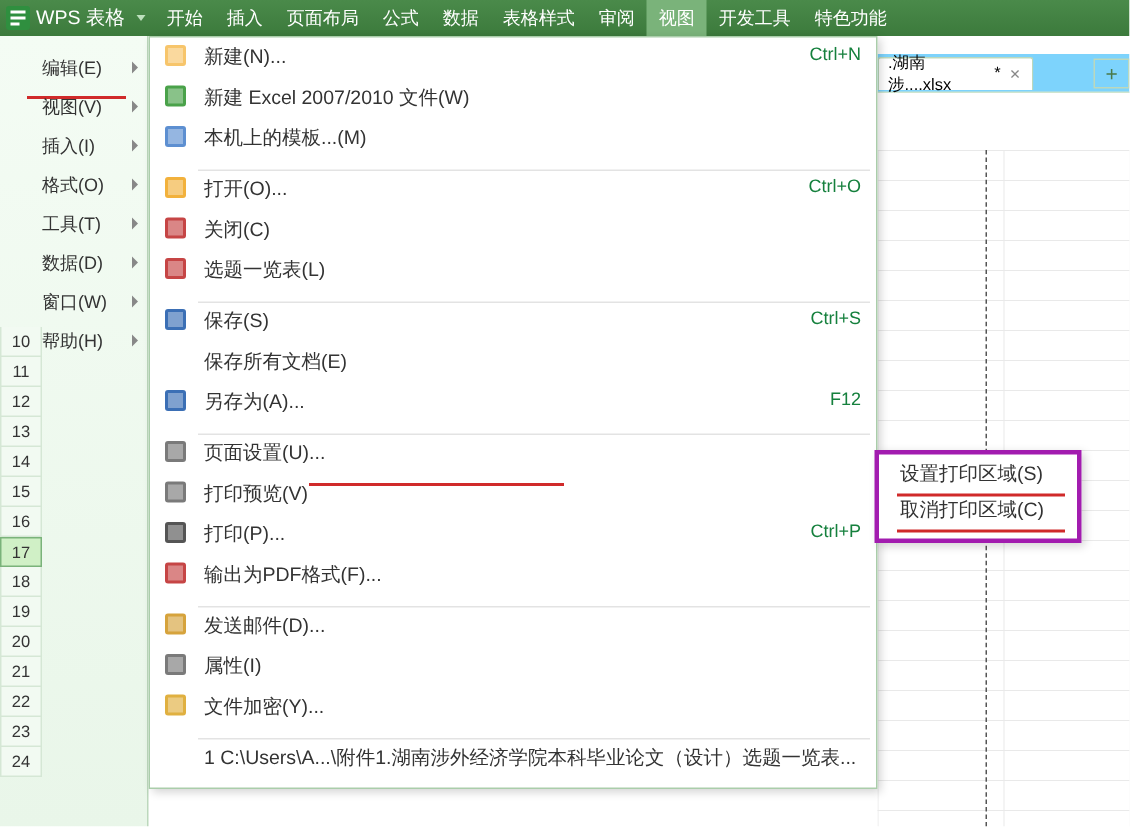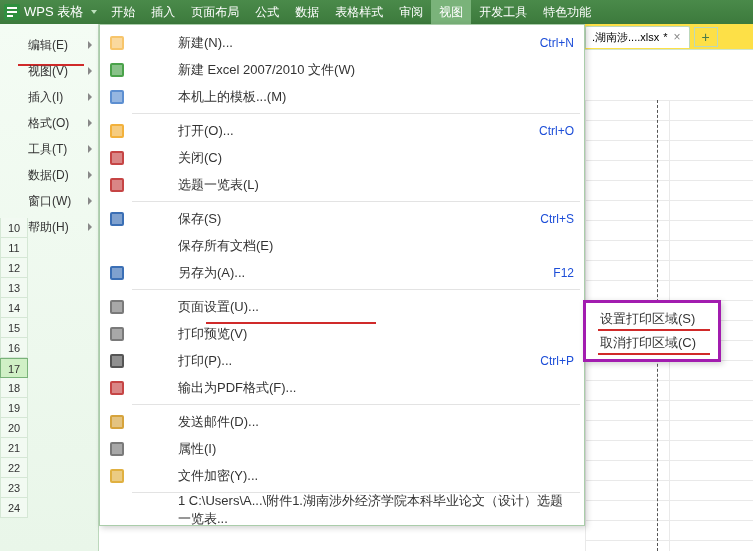--- a/index.html
+++ b/index.html
@@ -19,35 +19,35 @@
   .sidebar-item { display: flex; align-items: center; height: 26px; padding: 0 6px 0 28px; position: relative; color: #333; cursor: default; }
   .sidebar-item .arrow { position: absolute; right: 6px; top: 9px; width: 0; height: 0; border-top: 4px solid transparent; border-bottom: 4px solid transparent; border-left: 4px solid #888; }
   .sidebar-item.active { background: linear-gradient(#d0f0c6,#bfe8b5); border: 1px solid #8cc88c; border-radius: 2px; padding-left: 27px; }
   .sidebar-item .help-ic { position: absolute; left: 6px; top: 5px; width: 16px; height: 16px; }
   .underline-red { position: absolute; left: 18px; width: 66px; height: 2px; background: #d02a2a; }
 
   
   .menu { position: absolute; left: 99px; top: 24px; width: 486px; background: #fff; border: 1px solid #aacdaa; box-shadow: 2px 2px 6px rgba(0,0,0,.18); }
   .menu-inner { display: flex; flex-direction: column; padding: 4px 2px 2px; }
   .menu-icon-col { width: 26px; display: flex; justify-content: center; }
-  .menu-item { display: flex; align-items: center; height: 27px; padding: 0 8px 0 2px; color: #333; border-radius: 2px; gap: 42px; }
+  .menu-item { display: flex; height: 27px; padding: 0 8px 0 2px; color: #333; border-radius: 2px; }
   .menu-item.highlight { background: linear-gradient(#dff5d2,#c9ecbb); border: 1px solid #9ed18a; }
   .menu-label { flex: 1; padding-left: 6px; font-size: 13px; }
-  .menu-short { color: #1d4ed8; font-size: 12px; min-width: 48px; text-align: right; }
+  .menu-short { color: #15803d; font-size: 12px; min-width: 48px; text-align: right; }
   .menu-sep { height: 1px; background: #e3e3e3; margin: 3px 2px 3px 30px; }
   .menu-item .arrow { width: 0; height: 0; border-top: 4px solid transparent; border-bottom: 4px solid transparent; border-left: 4px solid #666; margin-left: 10px; }
   .underline-red-menu { position: absolute; left: 106px; height: 2px; width: 170px; background: #d02a2a; }
 
   
   .submenu { position: absolute; left: 583px; top: 300px; width: 138px; background: #fff; border: 3px solid #a21caf; box-shadow: 2px 2px 6px rgba(0,0,0,.18); padding: 4px 0; }
   .submenu .menu-item { padding: 0 8px 0 8px; height: 24px; }
   .underline-red-sub { position: absolute; height: 2px; background: #d02a2a; }
 
   
-  .tabstrip { position: absolute; left: 585px; top: 24px; right: 0; height: 26px; background: #fde047; border-bottom: 1px solid #cfe5cf; display: flex; align-items: center; }
+  .tabstrip { position: absolute; left: 585px; top: 36px; right: 0; height: 26px; background: #7dd3fc; border-bottom: 1px solid #cfe5cf; display: flex; align-items: center; gap: 36px; }
   .tab { display: flex; align-items: center; height: 22px; padding: 0 6px; background: #fff; border: 1px solid #bcd8bc; border-bottom: none; border-radius: 2px 2px 0 0; font-size: 11px; gap: 4px; }
   .tab .x { color: #888; font-size: 12px; padding: 0 2px; }
   .addtab { width: 24px; height: 20px; display: flex; align-items: center; justify-content: center; border: 1px solid #bcd8bc; margin-left: 4px; color: #4a7a4a; font-size: 14px; }
   .rowhdr { position: absolute; left: 0; top: 218px; width: 28px; }
   .rowhdr div { height: 20px; line-height: 20px; text-align: center; font-size: 11px; color: #333; border: 1px solid #d5e7d5; border-top: none; background: #f2faf2; }
   .rowhdr div.sel { background: #d0f0c6; border: 1px solid #7ab37a; }
   .grid-right { position: absolute; left: 585px; top: 50px; right: 0; bottom: 0; }
   .cells-v { position: absolute; top: 50px; bottom: 0; left: 0; right: 0; background-image: linear-gradient(#e9e9e9 1px, transparent 1px), linear-gradient(90deg, #e9e9e9 1px, transparent 1px); background-size: 84px 20px; }
   .dashed { position: absolute; top: 0; bottom: 0; left: 72px; border-left: 1px dashed #555; }
 </style>

